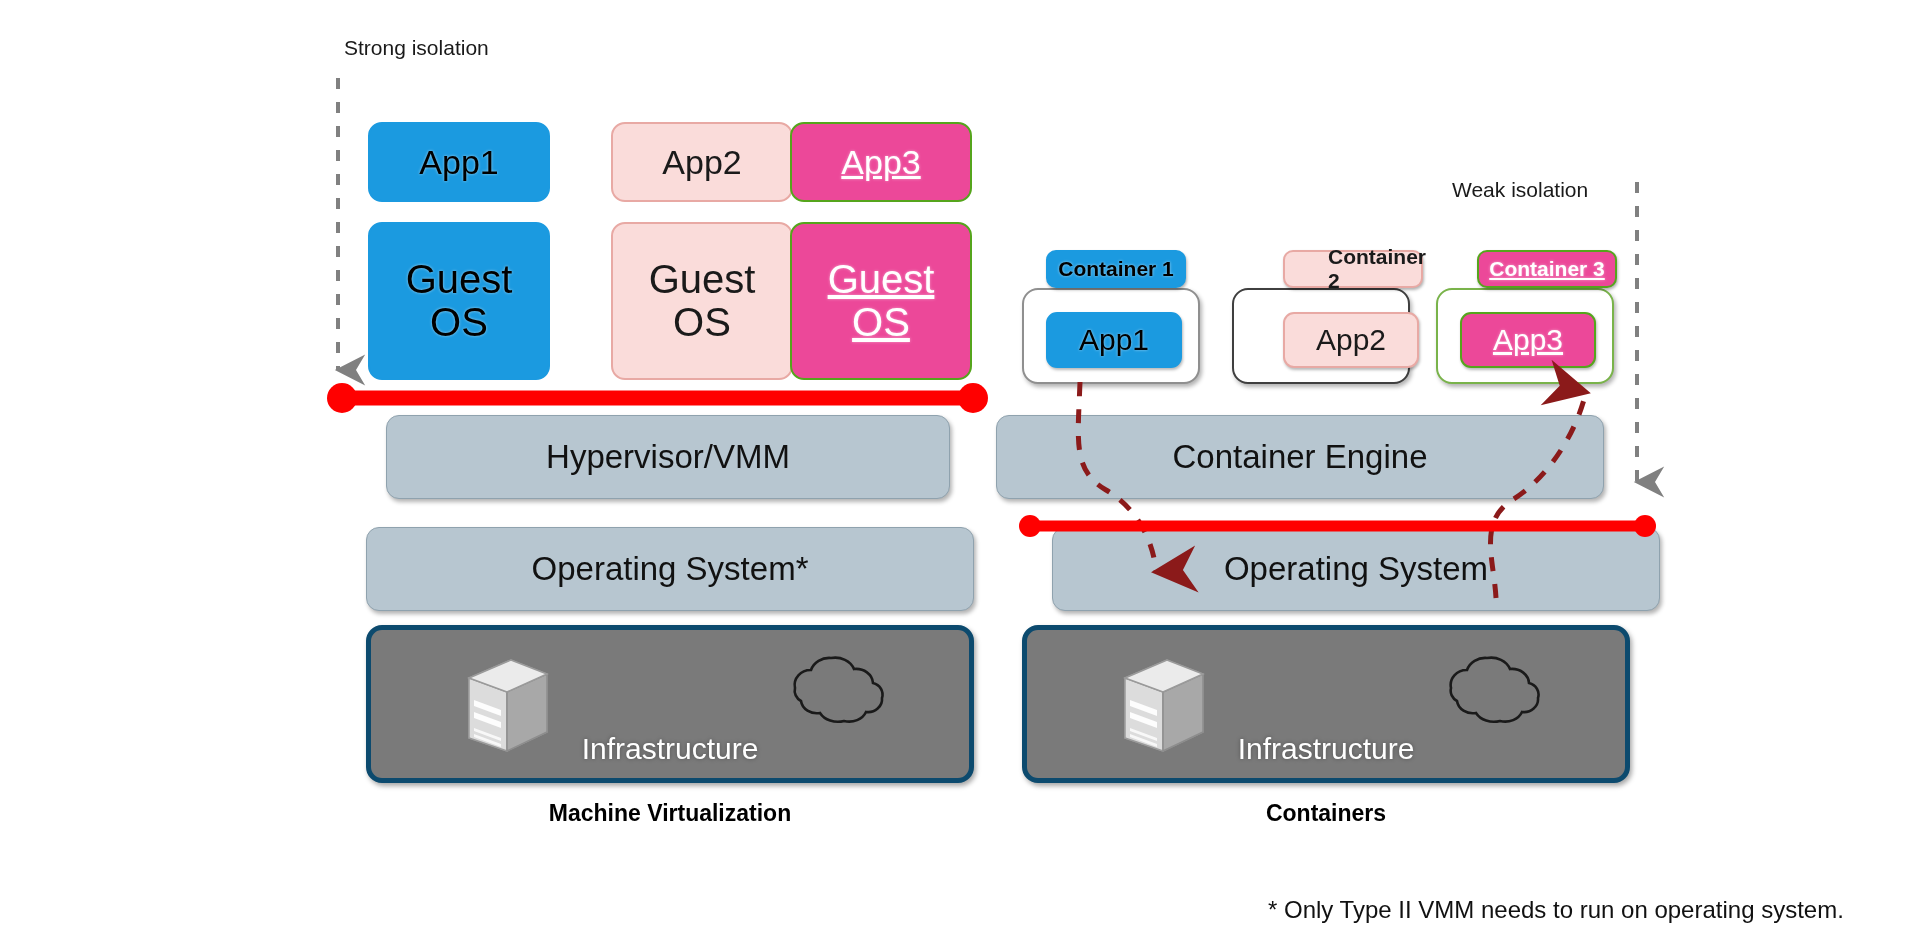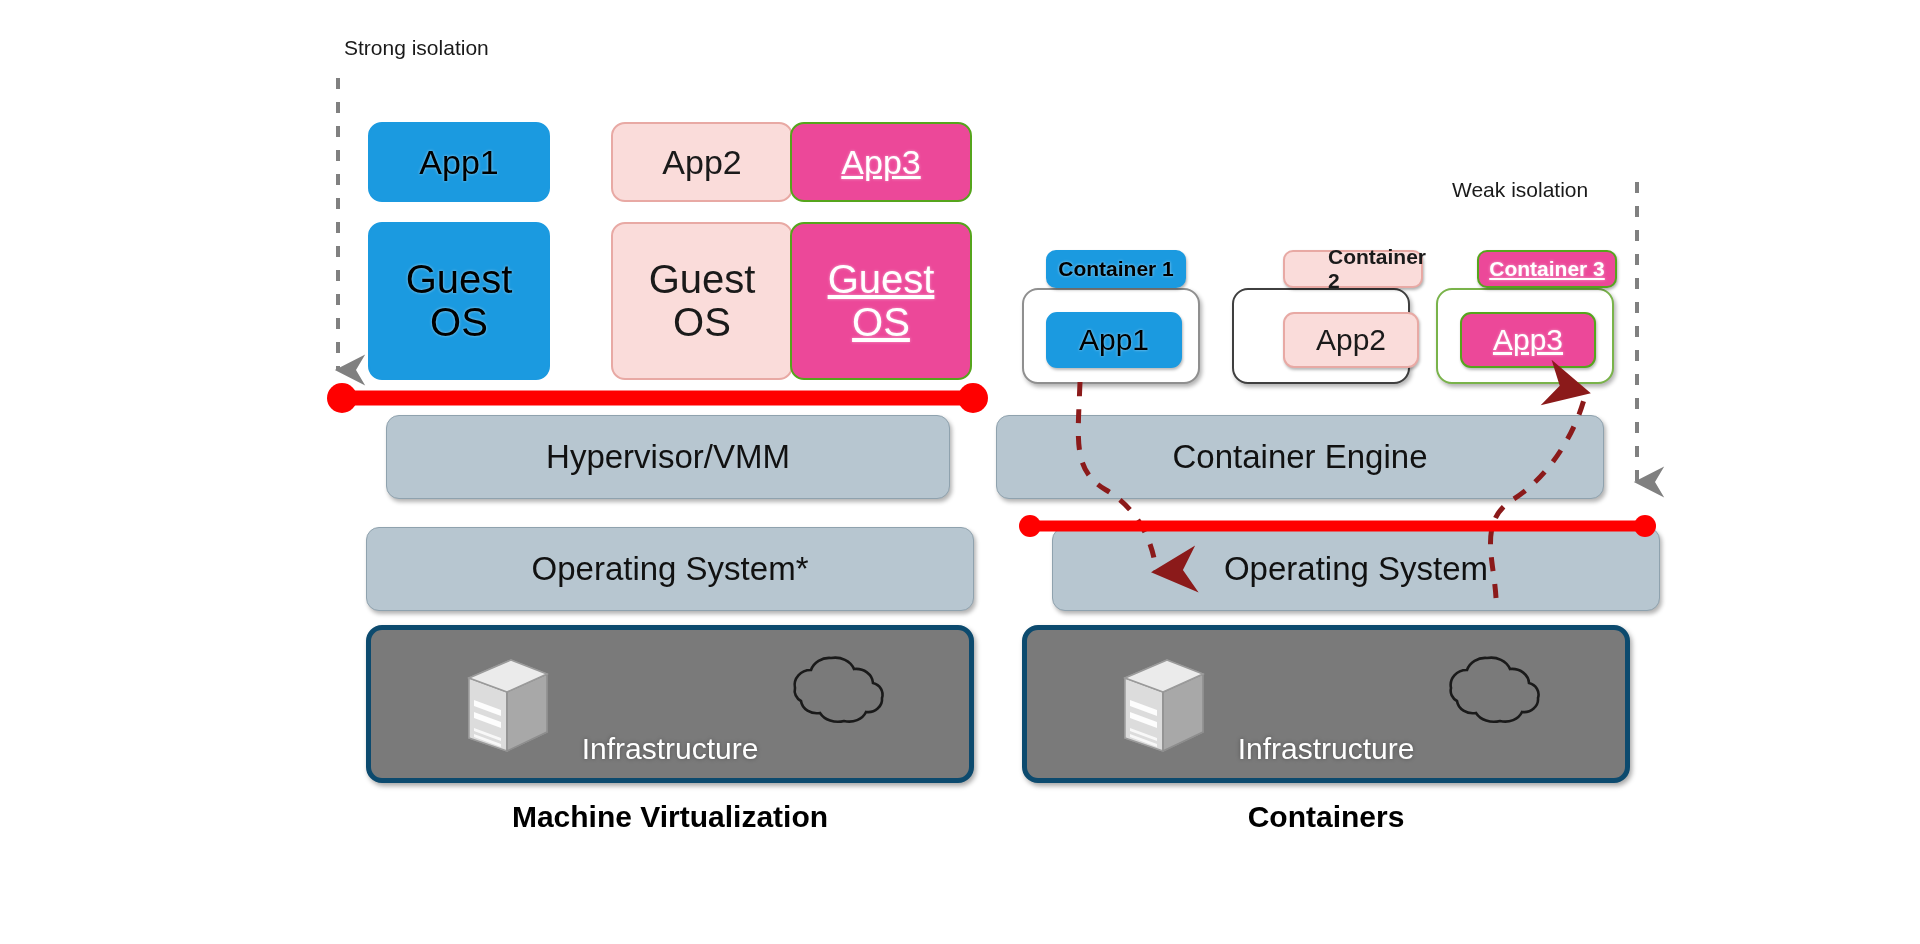--- a/index.html
+++ b/index.html
@@ -64,21 +64,21 @@
     font-size: 30px;
     color: #ffffff;
     font-weight: 400;
     text-shadow: 0 0 4px rgba(0,0,0,.35);
   }
 
   
   .caption {
     position: absolute;
     text-align: center;
-    font-size: 30px;
+    font-size: 23px;
     font-weight: bold;
     color: #000;
   }
   .iso-label {
     position: absolute;
     font-size: 21px;
     color: #1a1a1a;
     white-space: nowrap;
   }
   .footnote {
@@ -242,14 +242,15 @@
   </svg>
 
   <svg class="overlay above">
     <line x1="1030" y1="526" x2="1645" y2="526" stroke="#ff0000" stroke-width="11"></line>
     <circle cx="1030" cy="526" r="11" fill="#ff0000"></circle>
     <circle cx="1645" cy="526" r="11" fill="#ff0000"></circle>
   </svg>
 
   <div class="caption" style="left:1022px; top:800px; width:608px;">Containers</div>
 
+  <div class="footnote" style="left:1268px; top:896px;">* Only Type II VMM needs to run on operating system.</div>
 
 </div>
 
 </body></html>

